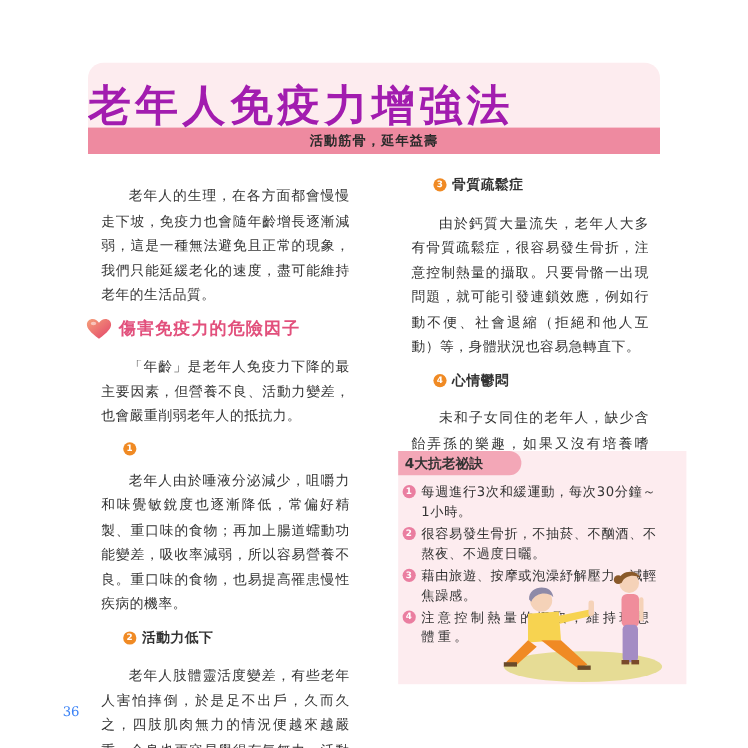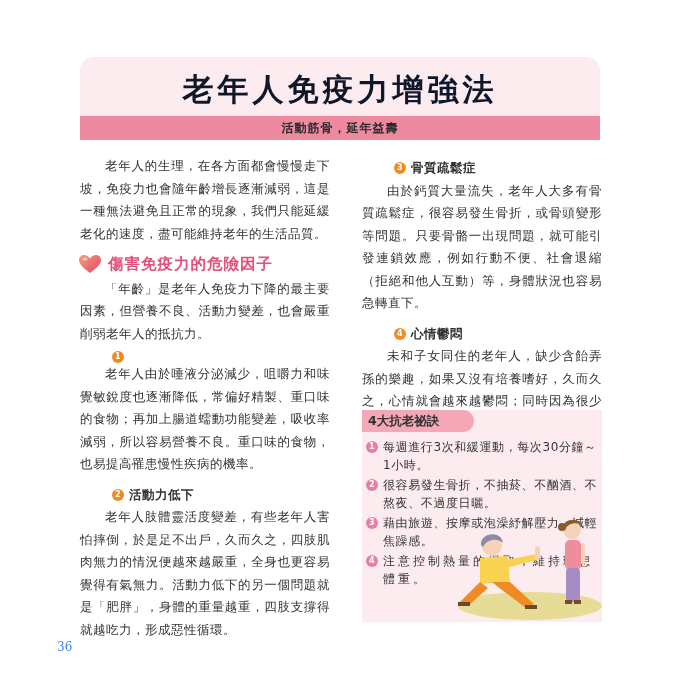--- a/index.html
+++ b/index.html
@@ -1,34 +1,34 @@
 <!DOCTYPE html>
 <html><head>
 <meta charset="utf-8">
 <style>
   html, body { margin:0; padding:0; }
   body { width:680px; height:680px; background:#ffffff; position:relative; overflow:hidden;
          font-family:"DejaVu Sans", sans-serif; color:#222; }
   .header-box { position:absolute; left:80px; top:57px; width:520px; height:83px;
                 background:#fdecef; border-radius:14px 14px 0 0; overflow:hidden; }
-  .main-title { position:absolute; left:0; right:0; top:12px; text-align:center;
-                font-size:31px; font-weight:bold; color:#0f172a; letter-spacing:4px; }
+  .main-title { position:absolute; left:0; right:0; top:12px; 
+                font-size:39px; font-weight:bold; color:#a21caf; letter-spacing:4px; }
   .sub-band { position:absolute; left:0; right:0; bottom:0; height:24px; background:#ee8aa0;
               text-align:center; line-height:24px; font-size:12px; font-weight:bold; color:#2a2a2a; letter-spacing:1px; }
   .col { position:absolute; font-size:12.5px; line-height:22.5px; color:#333; letter-spacing:0.5px; }
   .col-left { left:80px; top:155px; width:250px; }
   .col-right { left:362px; top:155px; width:240px; }
-  p { margin:0; text-indent:2em; text-align:justify; }
+  p { margin:12px; text-indent:2em; text-align:justify; }
   .para-gap { margin-bottom:8px; }
   .section-head { display:flex; align-items:center; margin:8px 0 2px -2px; font-size:15.5px; color:#e2507c; font-weight:bold; letter-spacing:1px; }
   .heart { width:24px; height:20px; margin-right:6px; }
   .sub-item { display:flex; align-items:center; margin:6px 0 0 32px; font-size:12.5px; color:#333; font-weight:bold; }
   .num-badge { display:inline-block; width:12px; height:12px; border-radius:50%; background:#f08a24; color:#fff;
                font-size:8px; line-height:12px; text-align:center; margin-right:5px; font-weight:bold; }
-  .tips-box { position:absolute; left:362px; top:410px; width:240px; height:212px; background:#fdecef; }
+  .tips-box { position:absolute; left:362px; top:410px; width:240px; height:212px; background:#fdecef;padding-left:22px; }
   .tips-tab { position:absolute; left:0; top:0; width:112px; height:22px; background:#f3a7b7;
               border-radius:0 12px 12px 0; font-size:12.5px; font-weight:bold; color:#333; line-height:22px; padding-left:6px; box-sizing:border-box; }
   .tips-list { position:absolute; left:4px; top:28px; width:232px; font-size:12px; line-height:18px; color:#333; letter-spacing:0.6px; }
   .tip { display:flex; margin-bottom:2px; }
   .tip-badge { flex:0 0 12px; width:12px; height:12px; border-radius:50%; background:#ea7ea0; color:#fff;
                font-size:8px; line-height:12px; text-align:center; margin:3px 5px 0 0; font-weight:bold; }
   .tip-text { flex:1; }
   .tip4 { width:86px; letter-spacing:3px; }
   .illustration { position:absolute; left:452px; top:510px; width:150px; height:112px; }
   .page-number { position:absolute; left:57px; top:640px; font-family:"DejaVu Serif", serif; font-size:12px; color:#3b82f6; }
@@ -69,21 +69,21 @@
     <span>活動力低下</span>
   </div>
   <p>老年人肢體靈活度變差，有些老年人害怕摔倒，於是足不出戶，久而久之，四肢肌肉無力的情況便越來越嚴重，全身也更容易覺得有氣無力。活動力低下的另一個問題就是「肥胖」，身體的重量越重，四肢支撐得就越吃力，形成惡性循環。</p>
 </div>
 
 <div class="col col-right">
   <div class="sub-item" style="margin-top:2px;">
     <span class="num-badge">3</span>
     <span>骨質疏鬆症</span>
   </div>
-  <p class="para-gap">由於鈣質大量流失，老年人大多有骨質疏鬆症，很容易發生骨折，或骨頭變形等問題。只要骨骼一出現問題，就可能引發連鎖效應，例如行動不便、社會退縮（拒絕和他人互動）等，身體狀況也容易急轉直下。</p>
+  <p class="para-gap">由於鈣質大量流失，老年人大多有骨質疏鬆症，很容易發生骨折，注意控制熱量的攝取。只要骨骼一出現問題，就可能引發連鎖效應，例如行動不便、社會退縮（拒絕和他人互動）等，身體狀況也容易急轉直下。</p>
 
   <div class="sub-item">
     <span class="num-badge">4</span>
     <span>心情鬱悶</span>
   </div>
   <p>未和子女同住的老年人，缺少含飴弄孫的樂趣，如果又沒有培養嗜好，久而久之，心情就會越來越鬱悶；同時因為很少與他人互動，神經系統也會逐漸退化，而容易引發老年痴呆症。</p>
 </div>
 
 <div class="tips-box">
   <div class="tips-tab">4大抗老祕訣</div>

